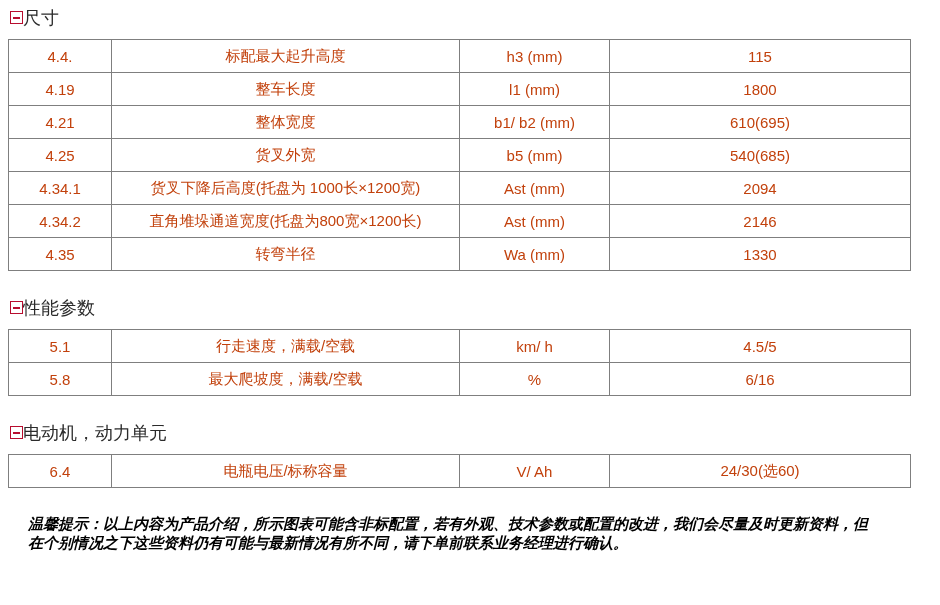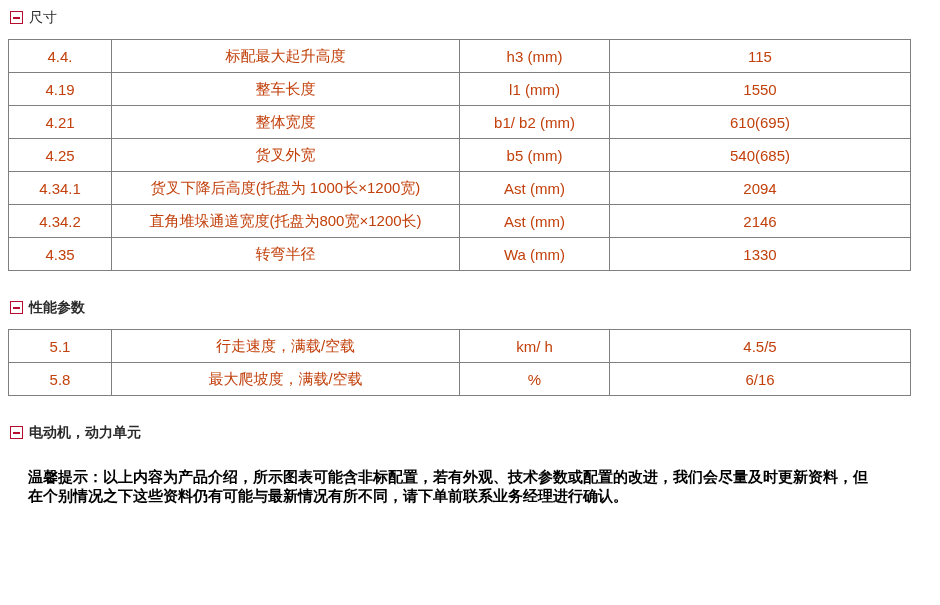--- a/index.html
+++ b/index.html
@@ -3,22 +3,22 @@
 <meta charset="utf-8">
 <style>
   html,body{margin:0;padding:0;background:#ffffff;}
   body{
     width:940px;height:605px;overflow:hidden;
     font-family:"Liberation Sans","DejaVu Sans",sans-serif;
     color:#1a1a1a;
   }
   .page{padding-top:8px;}
   .sec-heading{
-    display:flex;align-items:center;gap:6px;
-    margin:0 0 0 10px;font-size:14px;color:#2b2b2b;
+    display:flex;align-items:center;
+    margin:0 0 0 10px;font-size:18px;color:#2b2b2b;
     height:17px;
   }
   .sec-heading .hd-text{white-space:nowrap;}
   .minus-box{
     display:inline-block;box-sizing:border-box;
     width:13px;height:13px;border:1px solid #b80c2e;background:#fff;
     position:relative;flex:0 0 auto;cursor:pointer;
   }
   .minus-box .minus-line{
     position:absolute;left:2px;right:2px;top:4.5px;height:2px;background:#b80c2e;
@@ -28,24 +28,24 @@
     width:902px;margin-left:8px;
   }
   table.spec td{
     border:1px solid #7f7f7f;height:32px;
     text-align:center;vertical-align:middle;
     font-size:15px;padding:0 0;color:#c2410c;
     overflow:hidden;white-space:nowrap;
   }
   .mt-first{margin-top:1px;}
   .mt-table{margin-top:13px;}
-  .mt-sec{margin-top:28px;font-weight:bold;}
+  .mt-sec{margin-top:28px;}
   .footer-note{
     margin:26px 10px 0 28px;
-    font-size:15px;font-weight:bold;color:#000;line-height:19px;
+    font-size:15px;font-weight:bold;color:#000;line-height:19px;font-style:italic;
   }
   .col-idx{width:103px;}
   .col-label{width:348px;}
   .col-unit{width:150px;}
   .col-val{width:301px;}
 </style>
 </head>
 <body>
 
 <div class="page">
@@ -67,21 +67,21 @@
         <tr>
           <td>4.4.</td>
           <td>标配最大起升高度</td>
           <td>h3 (mm)</td>
           <td>115</td>
         </tr>
         <tr>
           <td>4.19</td>
           <td>整车长度</td>
           <td>l1 (mm)</td>
-          <td>1550</td>
+          <td>1800</td>
         </tr>
         <tr>
           <td>4.21</td>
           <td>整体宽度</td>
           <td>b1/ b2 (mm)</td>
           <td>610(695)</td>
         </tr>
         <tr>
           <td>4.25</td>
           <td>货叉外宽</td>
@@ -137,19 +137,35 @@
         </tr>
       </tbody>
   </table>
 
   <div class="sec-heading mt-sec">
     <span class="minus-box">
         <span class="minus-line"></span>
       </span>
     <span class="hd-text">电动机，动力单元</span>
   </div>
+  <table class="spec mt-table">
+    <colgroup>
+        <col class="col-idx">
+        <col class="col-label">
+        <col class="col-unit">
+        <col class="col-val">
+      </colgroup>
+    <tbody>
+        <tr>
+          <td>6.4</td>
+          <td>电瓶电压/标称容量</td>
+          <td>V/ Ah</td>
+          <td>24/30(选60)</td>
+        </tr>
+      </tbody>
+  </table>
 
   <div class="footer-note">
     <div>温馨提示：以上内容为产品介绍，所示图表可能含非标配置，若有外观、技术参数或配置的改进，我们会尽量及时更新资料，但</div>
     <div>在个别情况之下这些资料仍有可能与最新情况有所不同，请下单前联系业务经理进行确认。</div>
   </div>
 
 </div>
 
 </body></html>

